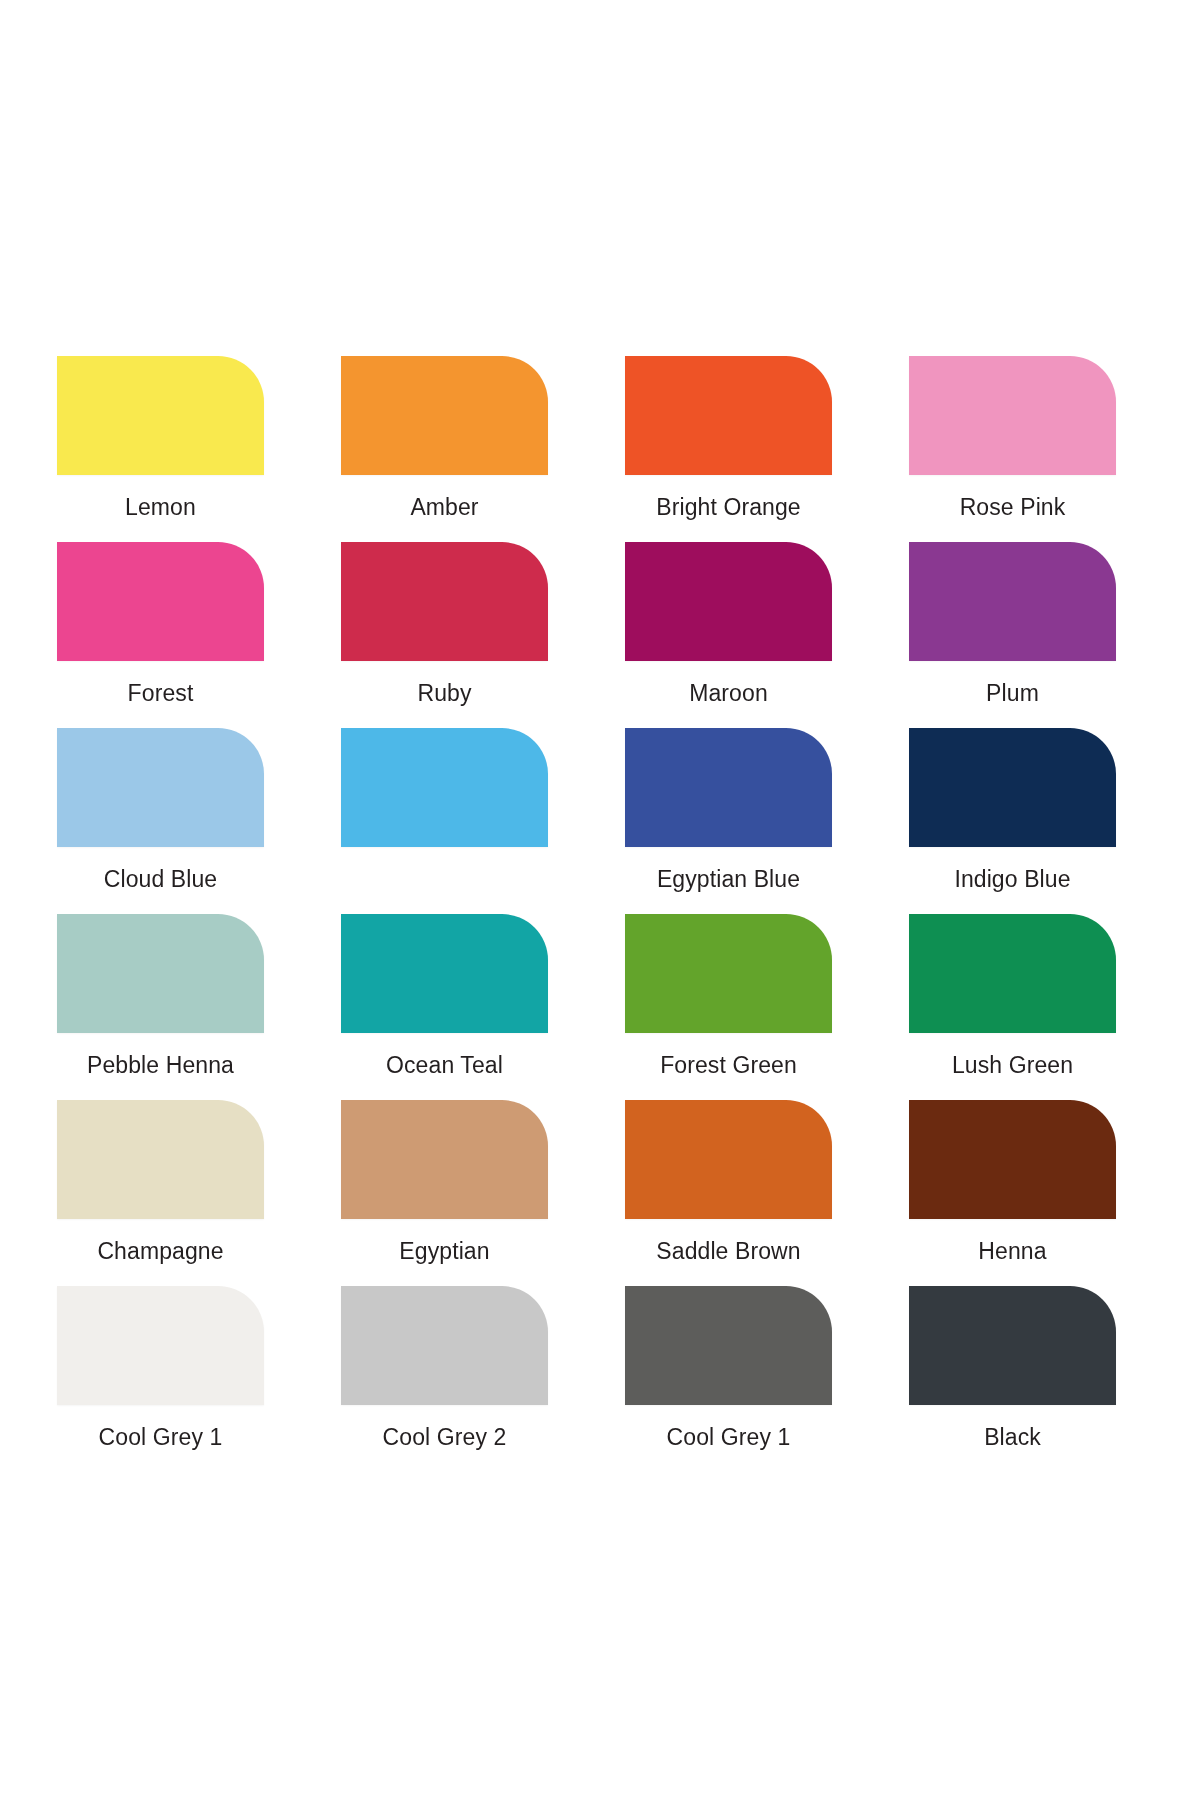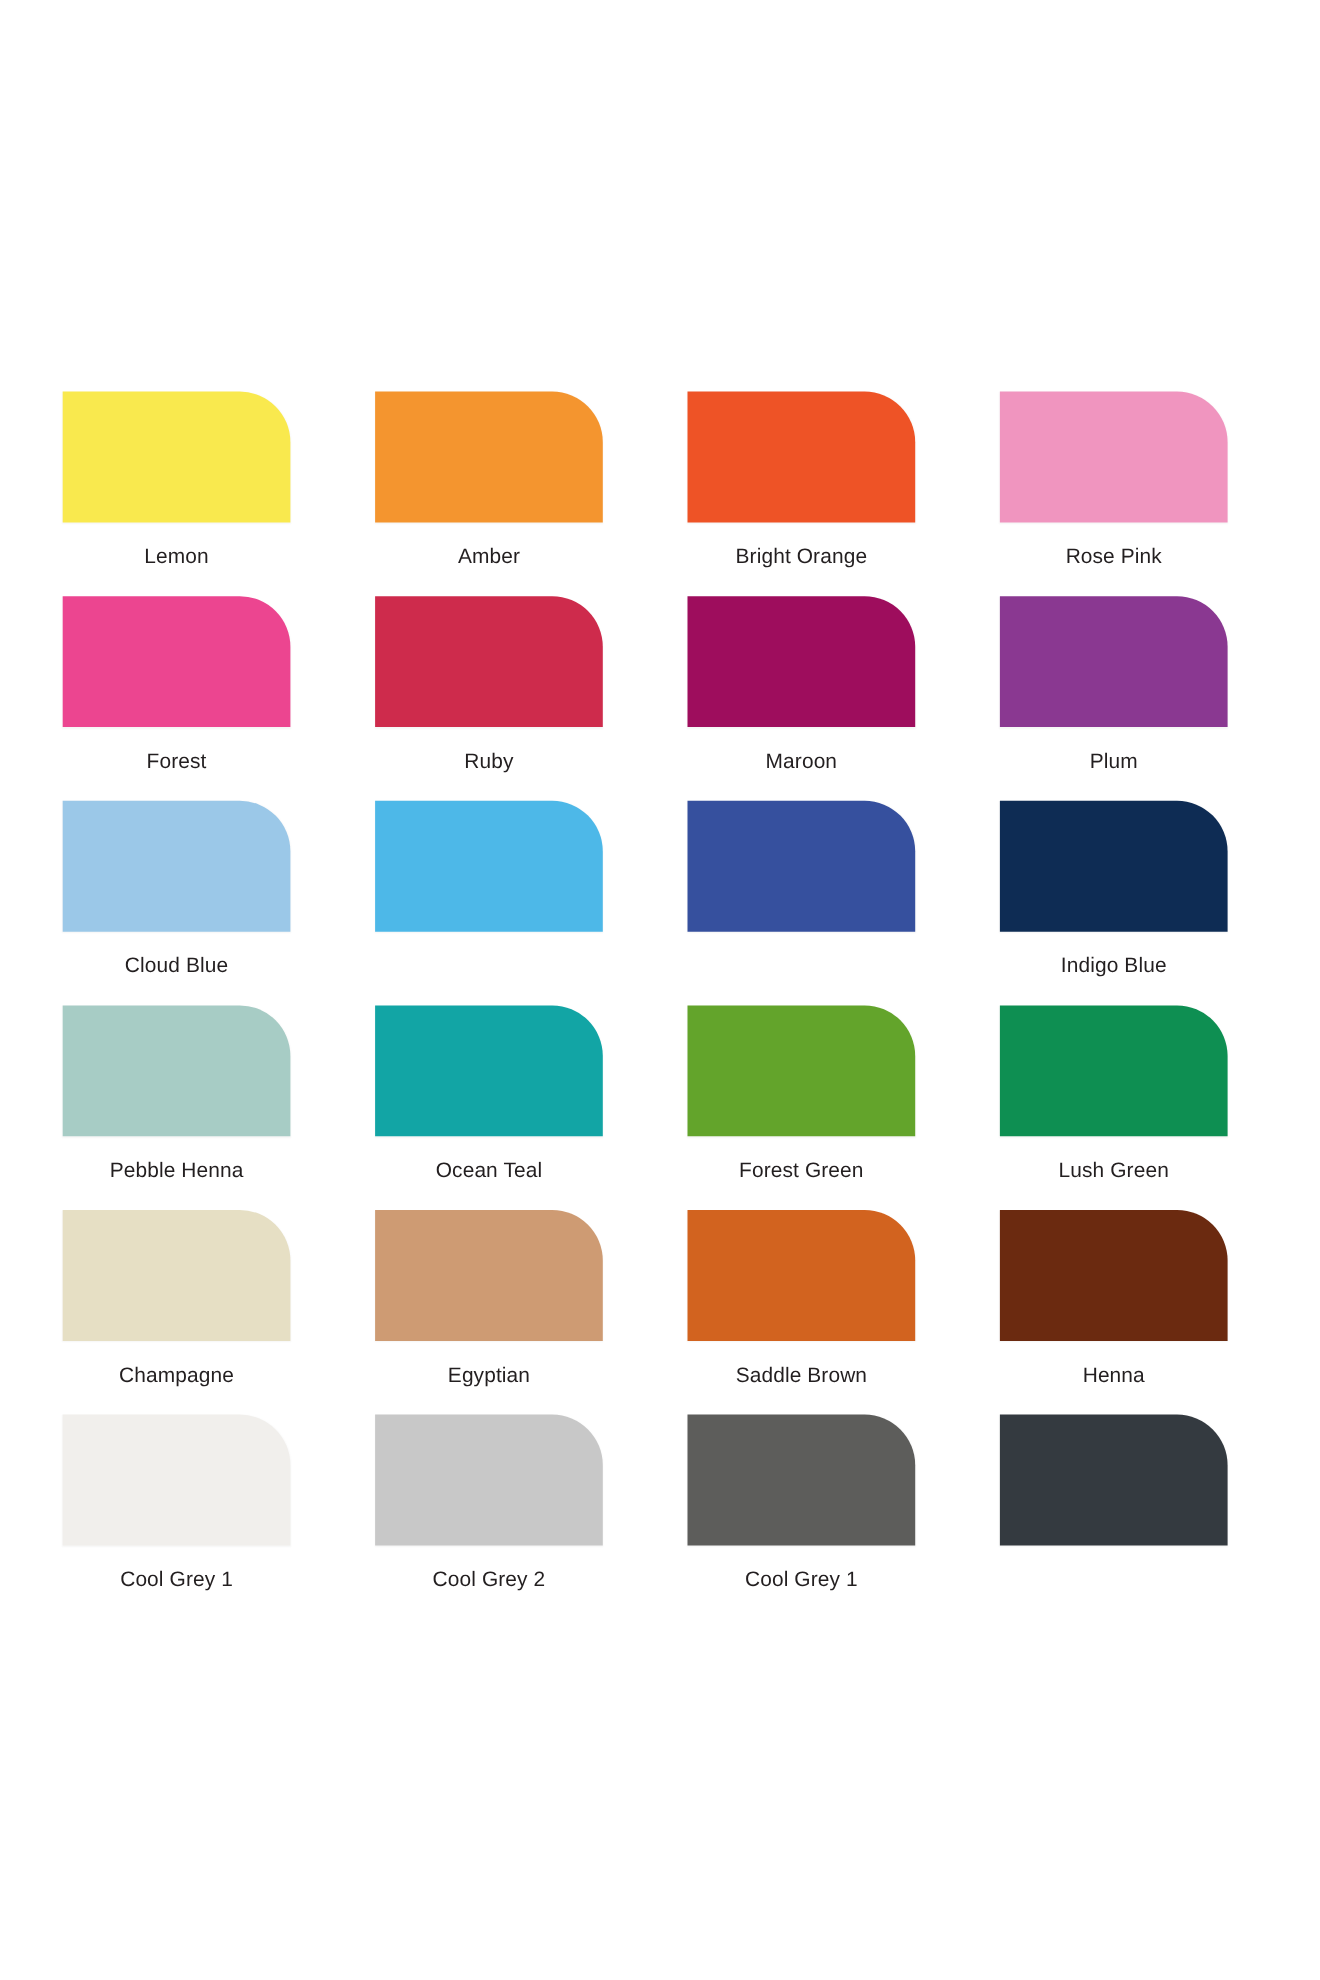--- a/index.html
+++ b/index.html
@@ -44,21 +44,21 @@
     height: 119px;
     border-top-right-radius: 46px;
     box-shadow: 0 1px 2px rgba(0,0,0,0.04);
   }
 
   .swatch-label {
     display: block;
     width: 100%;
     text-align: center;
     font-family: "Liberation Sans", sans-serif;
-    font-size: 19px;
+    font-size: 23px;
     line-height: 30px;
     color: #231f20;
     letter-spacing: 0.1px;
     padding-top: 17px;
     padding-bottom: 4px;
     white-space: nowrap;
   }
 </style>
 </head>
 <body>
@@ -99,20 +99,21 @@
       </div>
       <div class="swatch-cell">
         <div class="swatch-chip" style="background: rgb(155, 200, 232);"></div>
         <span class="swatch-label">Cloud Blue</span>
       </div>
       <div class="swatch-cell">
         <div class="swatch-chip" style="background: rgb(77, 184, 232);"></div>
       </div>
       <div class="swatch-cell">
         <div class="swatch-chip" style="background: rgb(54, 80, 158);"></div>
+        <span class="swatch-label">Egyptian Blue</span>
       </div>
       <div class="swatch-cell">
         <div class="swatch-chip" style="background: rgb(14, 44, 84);"></div>
         <span class="swatch-label">Indigo Blue</span>
       </div>
       <div class="swatch-cell">
         <div class="swatch-chip" style="background: rgb(167, 204, 197);"></div>
         <span class="swatch-label">Pebble Henna</span>
       </div>
       <div class="swatch-cell">
@@ -150,15 +151,16 @@
       <div class="swatch-cell">
         <div class="swatch-chip" style="background: rgb(200, 200, 200);"></div>
         <span class="swatch-label">Cool Grey 2</span>
       </div>
       <div class="swatch-cell">
         <div class="swatch-chip" style="background: rgb(93, 93, 91);"></div>
         <span class="swatch-label">Cool Grey 1</span>
       </div>
       <div class="swatch-cell">
         <div class="swatch-chip" style="background: rgb(52, 58, 64);"></div>
+        <span class="swatch-label">Black</span>
       </div>
     </div>
 </div>
 
 </body></html>

